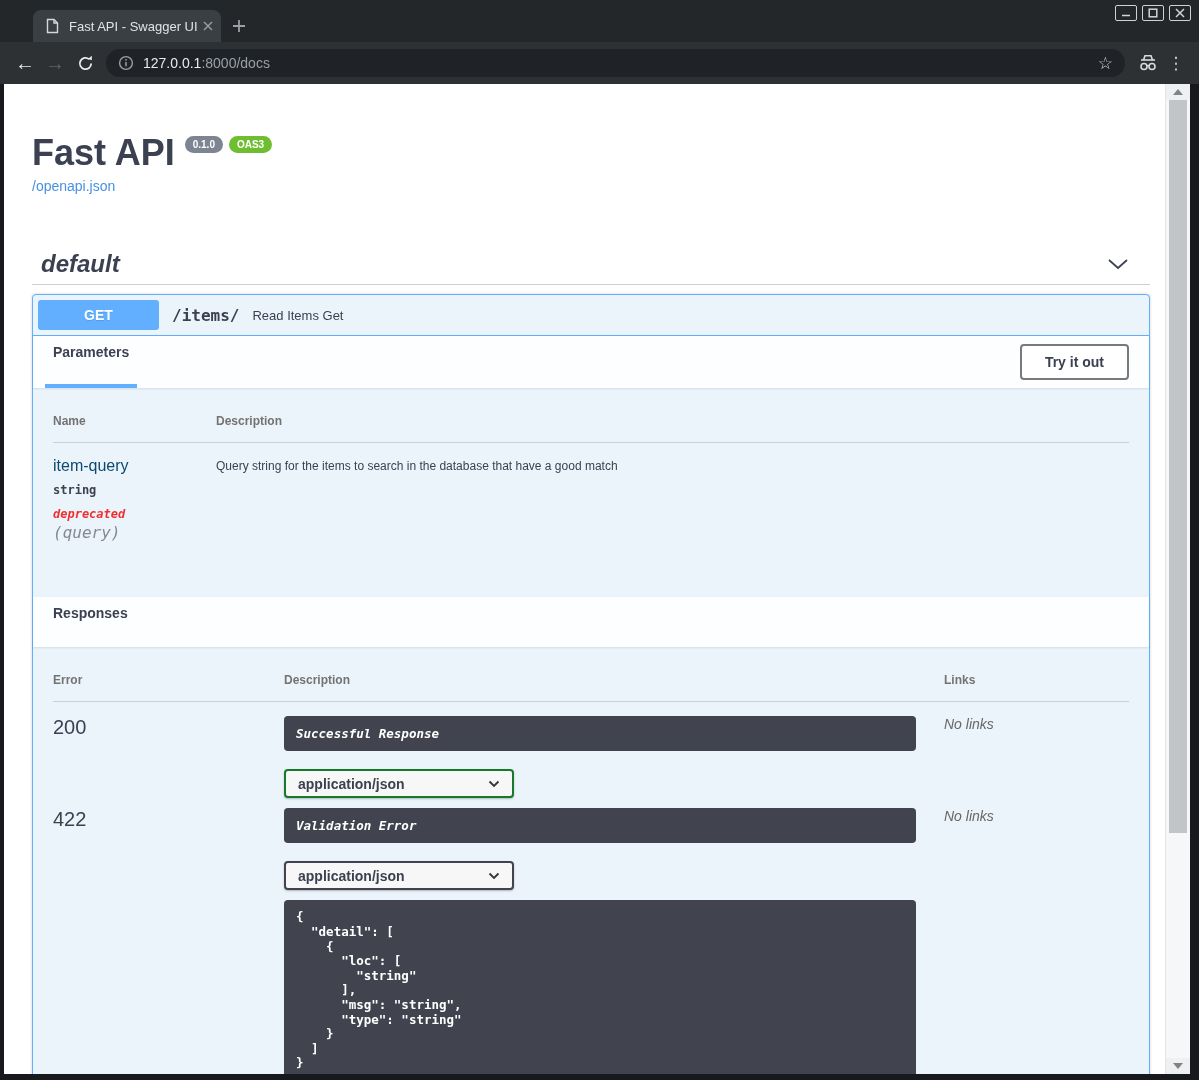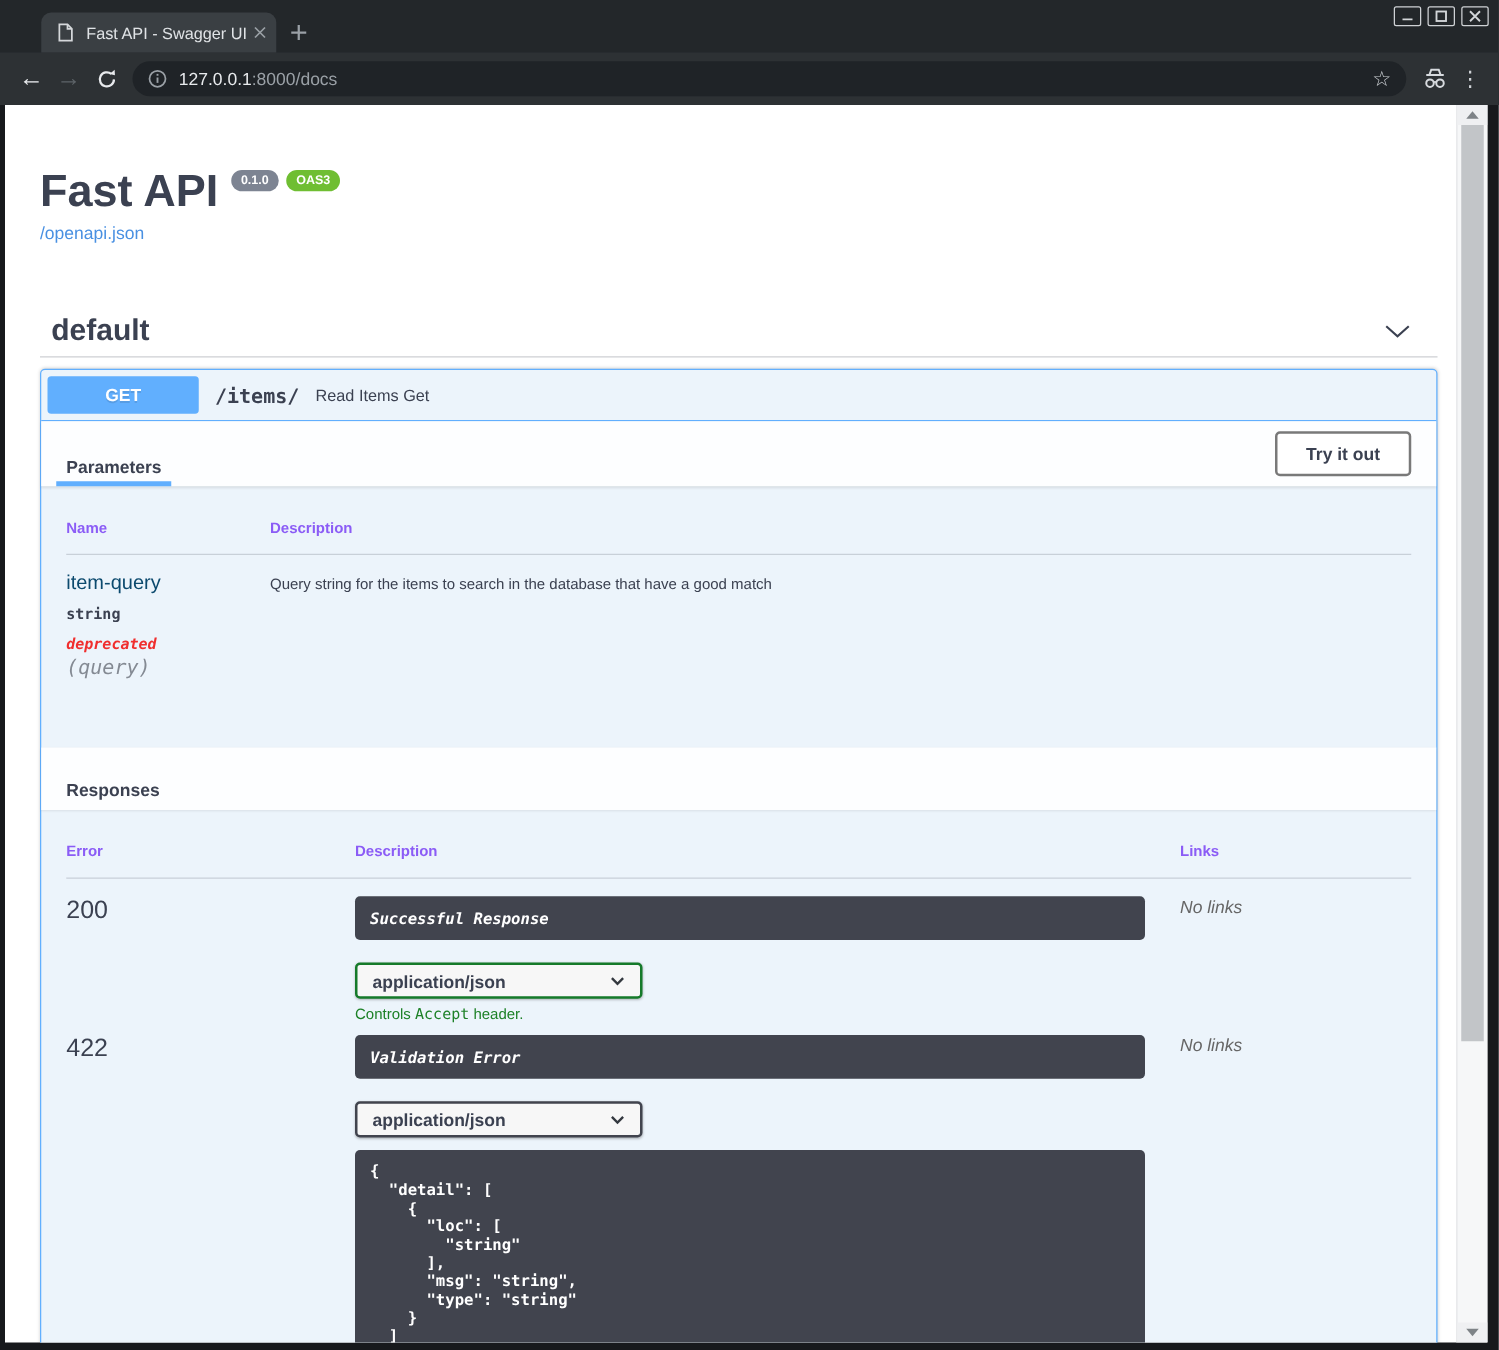--- a/index.html
+++ b/index.html
@@ -49,52 +49,52 @@
   .info-title-row { display:flex; align-items:flex-start; }
   .api-title { font-size:36px; font-weight:bold; color:#3b4151; line-height:1.15; }
   .badge { color:#fff; font-size:10px; font-weight:bold; padding:3px 8px; border-radius:10px; margin-top:4px; }
   .badge-version { background:#7d8492; margin-left:10px; }
   .badge-oas { background:#6fbe32; margin-left:6px; }
   .spec-link { color:#4990e2; font-size:14px; margin-top:5px; display:inline-block; cursor:pointer; }
   
   .tag-section { margin-top:54px; }
   .tag-header {
     display:flex; justify-content:space-between; 
-    border-bottom:1px solid rgba(59,65,81,.25); padding:0 21px 6px 9px; cursor:pointer;
+    border-bottom:1px solid rgba(59,65,81,.25); padding:0 21px 6px 9px; cursor:pointer;font-style:italic;
   }
   .tag-title { font-size:24px; font-weight:700; color:#3b4151; line-height:29px; }
   
   .opblock {
     margin-top:9px; border:1px solid #61affe; border-radius:4px;
     background:#ecf4fb; box-shadow:0 0 3px rgba(0,0,0,.19);
   }
   .opblock-summary { padding:5px; display:flex; align-items:center; border-bottom:1px solid #61affe; cursor:pointer; }
   .method-btn {
     width:121px; padding:7px 0; text-align:center; background:#61affe; color:#fff;
     font-weight:bold; font-size:14px; border-radius:3px; border:none;
     text-shadow:0 1px 0 rgba(0,0,0,.1); font-family:"Liberation Sans",sans-serif;
   }
   .op-path { font-family:"DejaVu Sans Mono", monospace; font-weight:bold; font-size:16px; color:#3b4151; margin-left:13px; }
   .op-summary { font-size:13px; color:#3b4151; margin-left:13px; }
   .sec-header {
     background:rgba(255,255,255,.86); min-height:50px; padding:8px 20px;
-    display:flex; justify-content:space-between; align-items:flex-end;
+    display:flex; justify-content:space-between; align-items:flex-start;
     box-shadow:0 1px 2px rgba(0,0,0,.1); position:relative;
   }
   .sec-title { font-size:14px; font-weight:bold; color:#3b4151; }
   .param-underline { position:absolute; left:12px; bottom:0; width:92px; height:4px; background:#61affe; }
   .tryout-btn {
     border:2px solid #797979; border-radius:4px; padding:8px 23px;
     font-size:14px; font-weight:bold; color:#3b4151; background:#fff; cursor:pointer;
     font-family:"Liberation Sans",sans-serif;
   }
   
   .params-wrap { padding:26px 20px 55px; }
   .tbl-head { display:flex; border-bottom:1px solid rgba(59,65,81,.2); padding-bottom:14px;
-    font-size:12px; font-weight:bold; color:#8b5cf6; }
+    font-size:12px; font-weight:bold; color:#737373; }
   .p-col-name { width:163px; }
   .p-col-desc { flex:1; }
   .tbl-row { display:flex; padding-top:14px; }
   .param-name { font-size:16px; color:#0c4a6e; }
   .param-type { font-family:"DejaVu Sans Mono",monospace; font-weight:bold; font-size:12px; color:#3b4151; margin-top:8px; }
   .param-dep { font-family:"DejaVu Sans Mono",monospace; font-weight:bold; font-style:italic; font-size:12px; color:#f02e2e; margin-top:10px; }
   .param-in { font-family:"DejaVu Sans Mono",monospace; font-style:italic; font-size:16px; color:#848a93; margin-top:2px; }
   .param-desc { font-size:12px; color:#3b4151; padding-top:2px; }
   
   .responses-wrap { padding:26px 20px 40px; }
@@ -276,21 +276,20 @@
               <div class="r-col-desc">
                 <div class="resp-box">Successful Response</div>
                 <div class="media-select sel-green">
                   <span>application/json</span>
                   <span class="icon-btn">
                     <svg width="12" height="8" viewBox="0 0 12 8">
                         <path d="M1.5 1.5 L6 6 L10.5 1.5" fill="none" stroke="#33383f" stroke-width="1.9"></path>
                       </svg>
                   </span>
                 </div>
-                <div class="accept-note"><span>Controls </span><span class="mono">Accept</span><span> header.</span></div>
               </div>
               <div class="r-col-links no-links">No links</div>
             </div>
 
             <div class="tbl-row row-422">
               <div class="r-col-code resp-code">422</div>
               <div class="r-col-desc">
                 <div class="resp-box">Validation Error</div>
                 <div class="media-select sel-dark">
                   <span>application/json</span>

